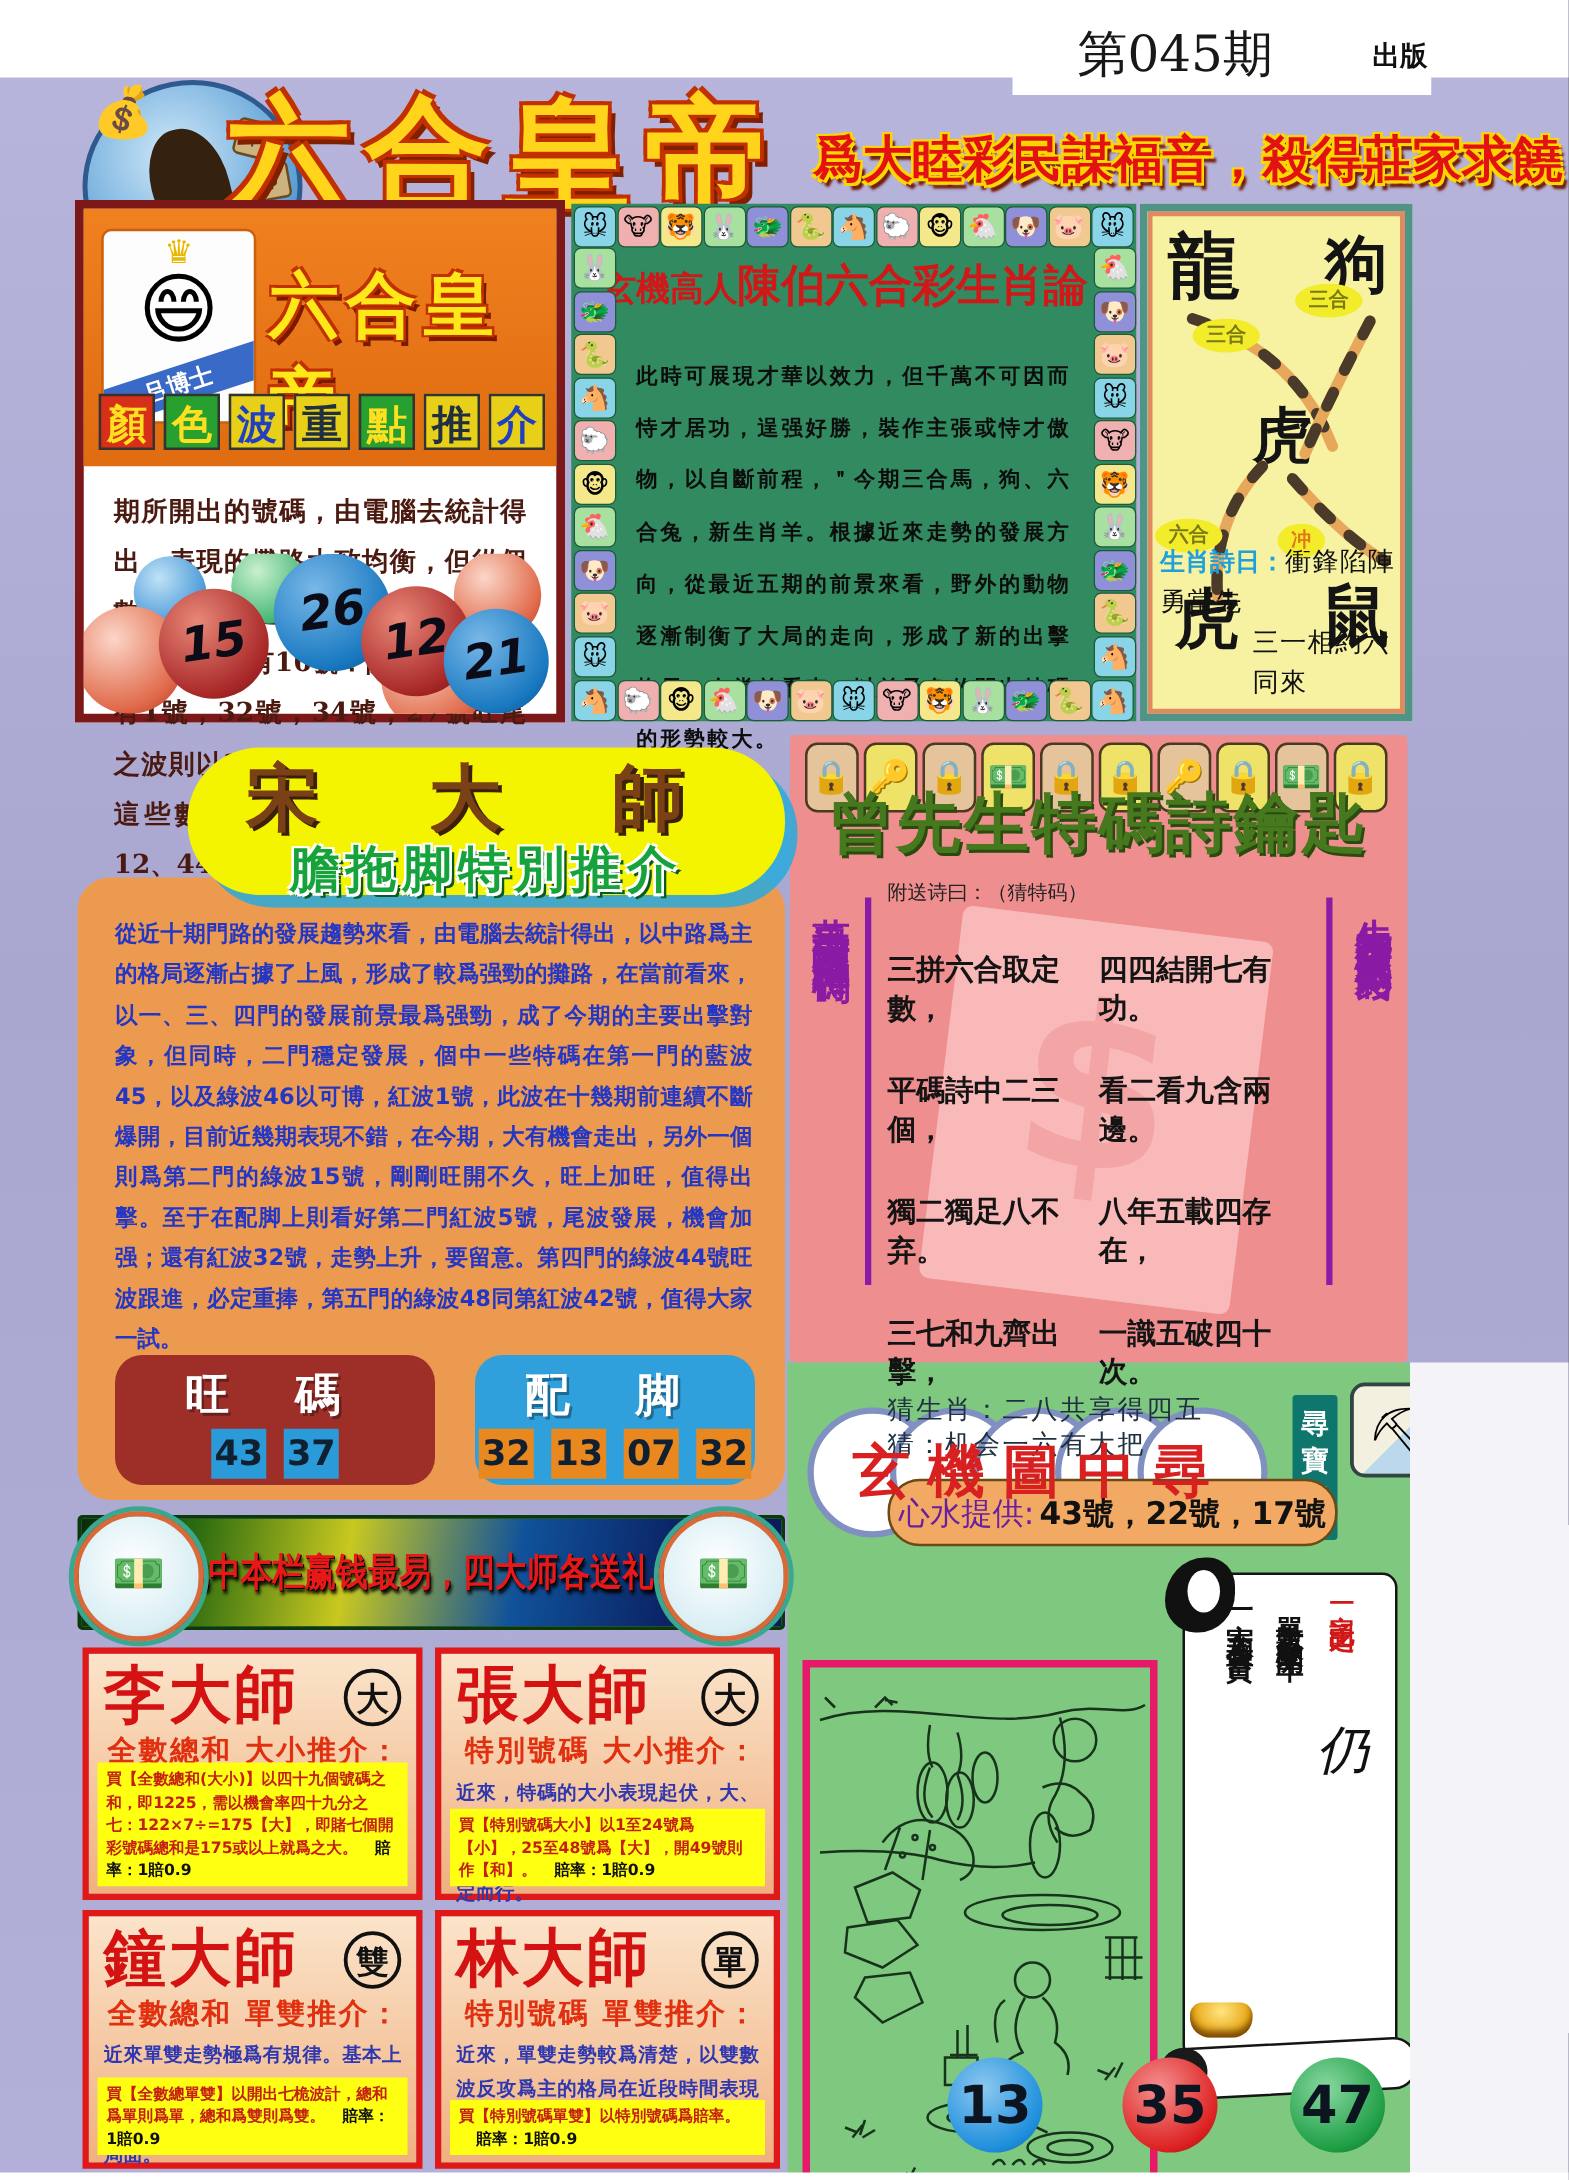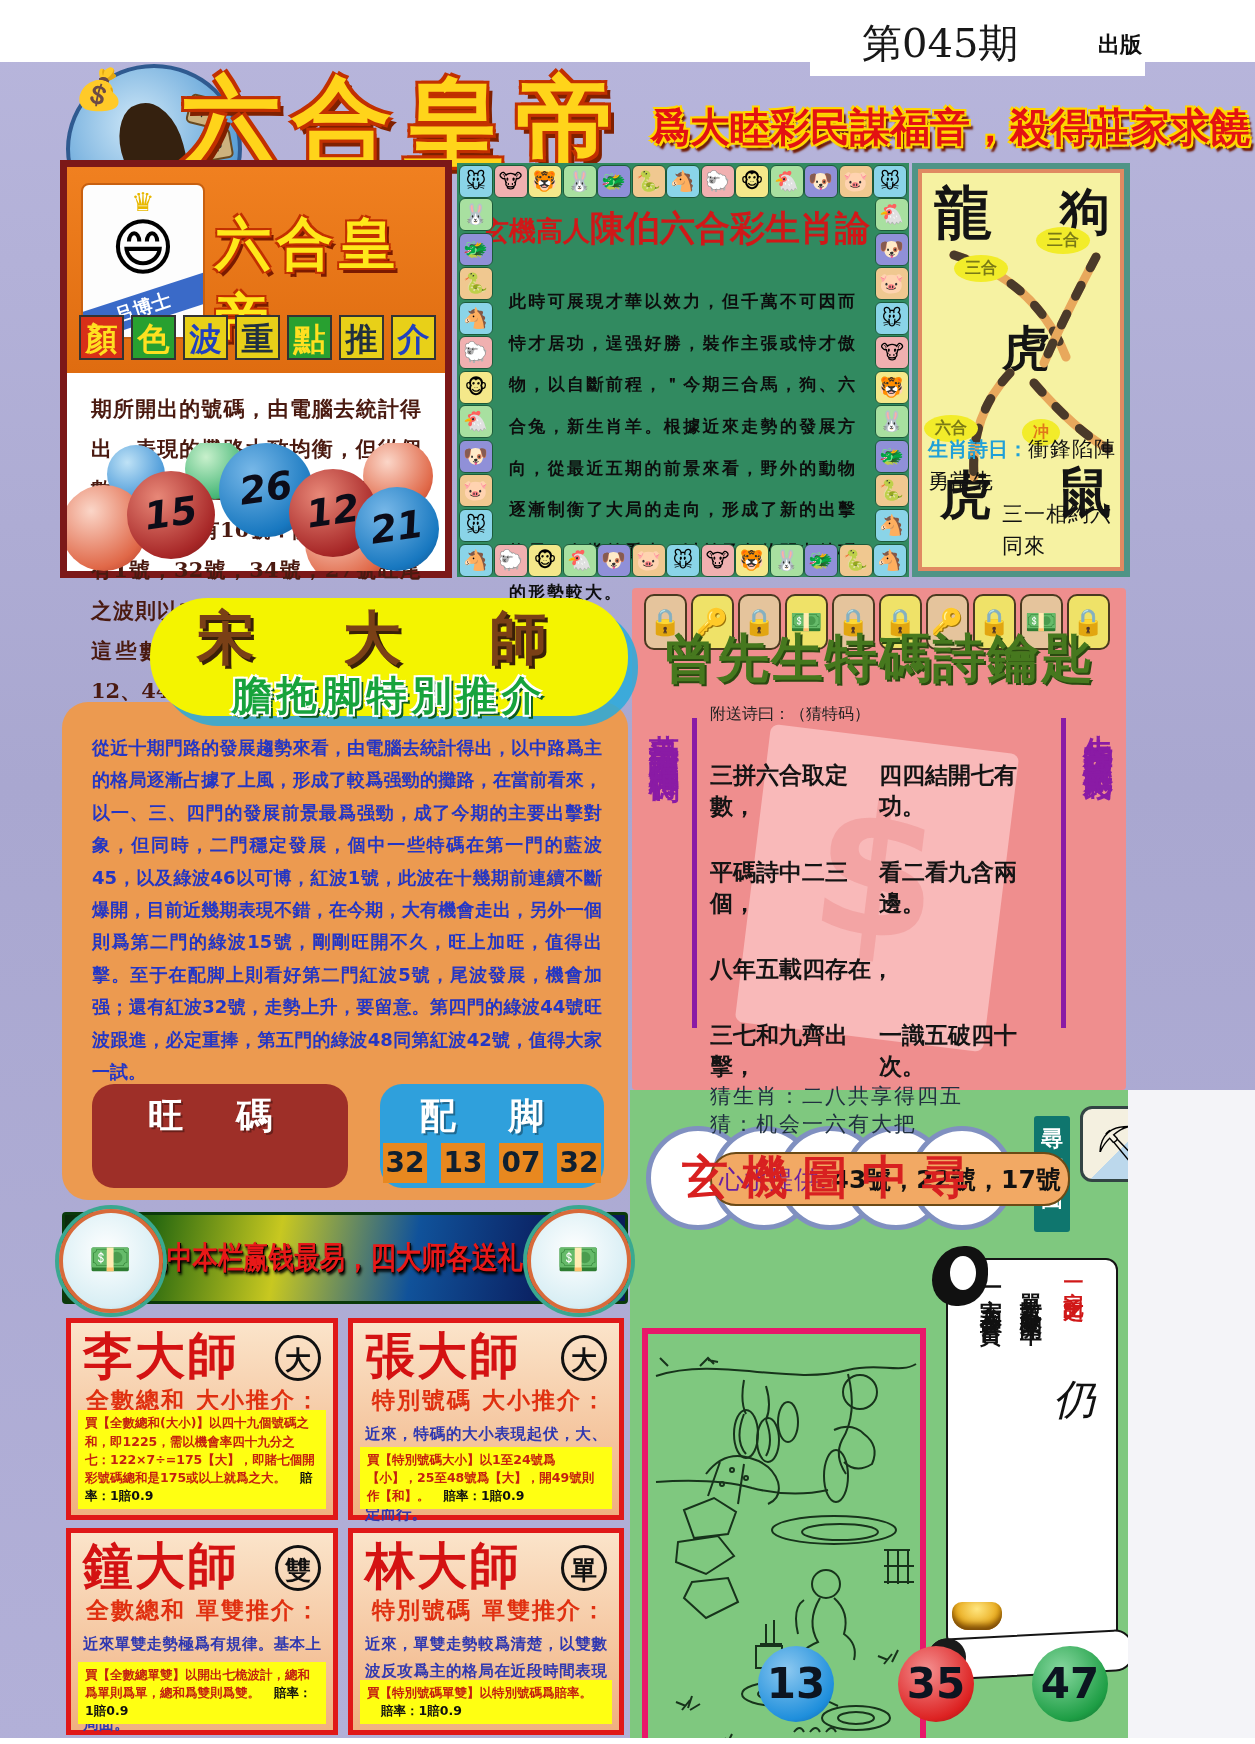--- a/index.html
+++ b/index.html
@@ -305,20 +305,24 @@
   </div>
 
   <div class="abs" id="song-bubble">
     <div id="song-title">宋 大 師</div>
     <div id="song-sub">膽拖脚特別推介</div>
   </div>
   <div class="abs" id="song-panel">
     <div id="song-body">從近十期門路的發展趨勢來看，由電腦去統計得出，以中路爲主的格局逐漸占據了上風，形成了較爲强勁的攤路，在當前看來，以一、三、四門的發展前景最爲强勁，成了今期的主要出擊對象，但同時，二門穩定發展，個中一些特碼在第一門的藍波45，以及綠波46以可博，紅波1號，此波在十幾期前連續不斷爆開，目前近幾期表現不錯，在今期，大有機會走出，另外一個則爲第二門的綠波15號，剛剛旺開不久，旺上加旺，值得出擊。至于在配脚上則看好第二門紅波5號，尾波發展，機會加强；還有紅波32號，走勢上升，要留意。第四門的綠波44號旺波跟進，必定重捧，第五門的綠波48同第紅波42號，值得大家一試。</div>
     <div id="hotbox">
       <div class="nb-label">旺 碼</div>
+      <div class="nb-row">
+        <div class="nb">43</div>
+        <div class="nb">37</div>
+      </div>
     </div>
     <div id="legbox">
       <div class="nb-label">配 脚</div>
       <div class="nb-row">
         <div class="nb">32</div>
         <div class="nb">13</div>
         <div class="nb">07</div>
         <div class="nb">32</div>
       </div>
     </div>
@@ -347,20 +351,21 @@
       <div id="zeng-intro">附送诗曰：（猜特码）</div>
       <div class="prow">
           <span>三拼六合取定數，</span>
           <span>四四結開七有功。</span>
         </div>
       <div class="prow">
           <span>平碼詩中二三個，</span>
           <span>看二看九含兩邊。</span>
         </div>
       <div class="prow">
+          <span>獨二獨足八不弃。</span>
           <span>八年五載四存在，</span>
         </div>
       <div class="prow">
           <span>三七和九齊出擊，</span>
           <span>一識五破四十次。</span>
         </div>
       <div class="guess">猜生肖：二八共享得四五</div>
       <div class="guess">猜：机会一六有大把</div>
       <div id="zeng-pill">
         <span class="pl">心水提供:</span>

